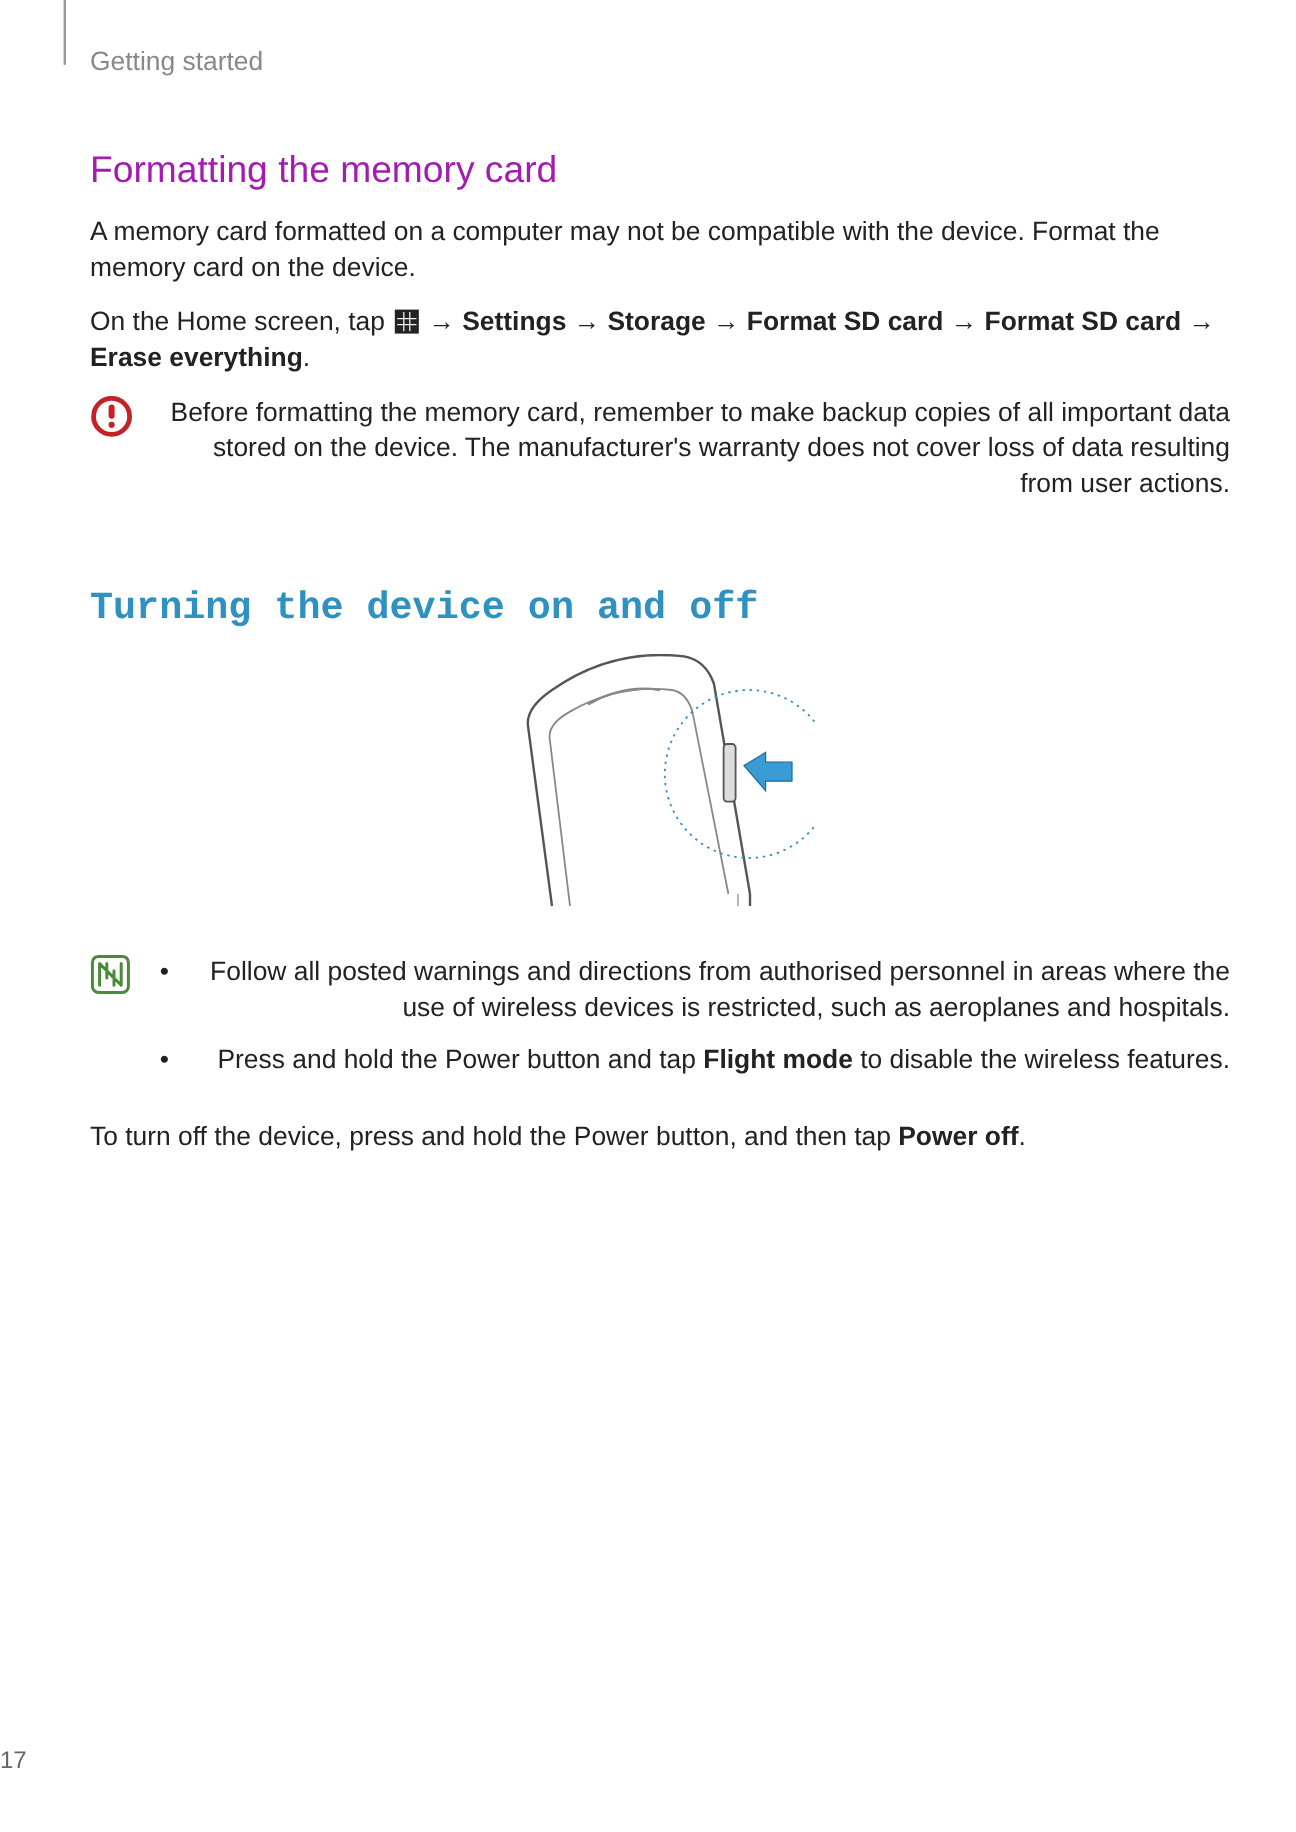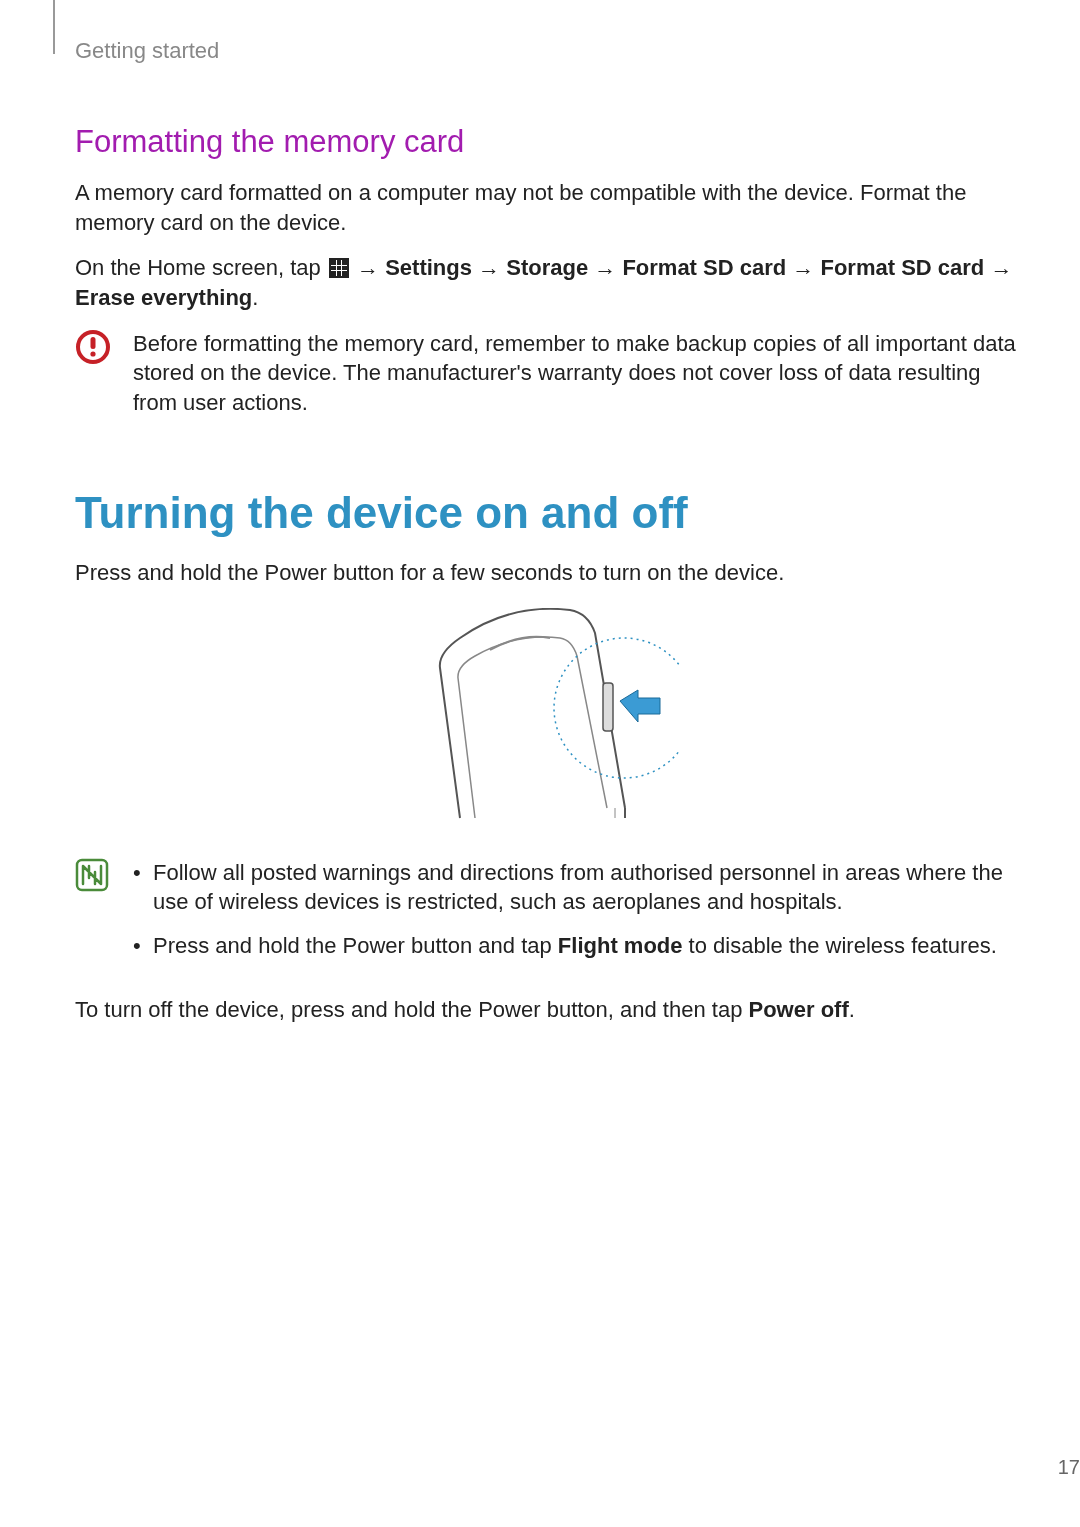--- a/index.html
+++ b/index.html
@@ -33,23 +33,24 @@
     margin-bottom: 60px;
   }
   h2.sub {
     color: #a21caf;
     font-size: 31px;
     font-weight: 400;
     margin: 0 0 18px 0;
   }
   h1.main {
     color: #2e91c2;
-    font-size: 44px;
+    font-size: 32px;
     font-weight: 600;
     margin: 70px 0 20px 0;
+    font-family: Liberation Mono, monospace;
   }
   p.body {
     font-size: 22px;
     line-height: 1.35;
     margin: 0 0 16px 0;
     color: #222;
   }
   b { font-weight: 700; }
   .apps-icon {
     display: inline-block;
@@ -76,40 +77,41 @@
     margin: 10px 0 0 0;
   }
   .note .icon {
     flex: 0 0 36px;
     height: 36px;
   }
   .note .text {
     font-size: 22px;
     line-height: 1.35;
     color: #222;
+    text-align: right;
   }
   .note ul {
     margin: 0;
     padding-left: 20px;
   }
   .note ul li {
     margin-bottom: 14px;
   }
   .note ul li::marker { content: "•  "; }
   .device-figure {
     display: flex;
     justify-content: center;
     margin: 20px 0 30px 0;
   }
   .page-number {
     position: absolute;
     bottom: 48px;
     left: 0;
     right: 0;
-    text-align: right;
+    text-align: left;
     font-size: 20px;
     color: #666;
   }
   svg { display: block; }
 </style>
 </head>
 <body>
 
 <div class="page">
   <div class="header-line"></div>
@@ -140,21 +142,20 @@
         <circle cx="18" cy="18" r="15" fill="none" stroke="#c62127" stroke-width="4"></circle>
         <rect x="15.5" y="8" width="5" height="12" rx="2.5" fill="#c62127"></rect>
         <circle cx="18" cy="25" r="2.6" fill="#c62127"></circle>
       </svg>
     </div>
     <div class="text">Before formatting the memory card, remember to make backup copies of all important data stored on the device. The manufacturer's warranty does not cover loss of data resulting from user actions.</div>
   </div>
 
   <h1 class="main">Turning the device on and off</h1>
 
-  <p class="body">Press and hold the Power button for a few seconds to turn on the device.</p>
 
   <div class="device-figure">
     <svg width="260" height="220" viewBox="0 0 260 220">
 
       <path d="M 40 210 L 20 60 Q 18 45 40 30 Q 90 -5 150 2 Q 168 5 175 25 L 205 200" fill="#fff" stroke="#555" stroke-width="2"></path>
 
       <path d="M 55 210 L 38 70 Q 37 58 55 48 Q 95 25 140 30 Q 152 32 157 48 L 187 200" fill="none" stroke="#888" stroke-width="1.5"></path>
 
       <path d="M 70 42 Q 100 25 130 30" fill="none" stroke="#888" stroke-width="2"></path>
 

